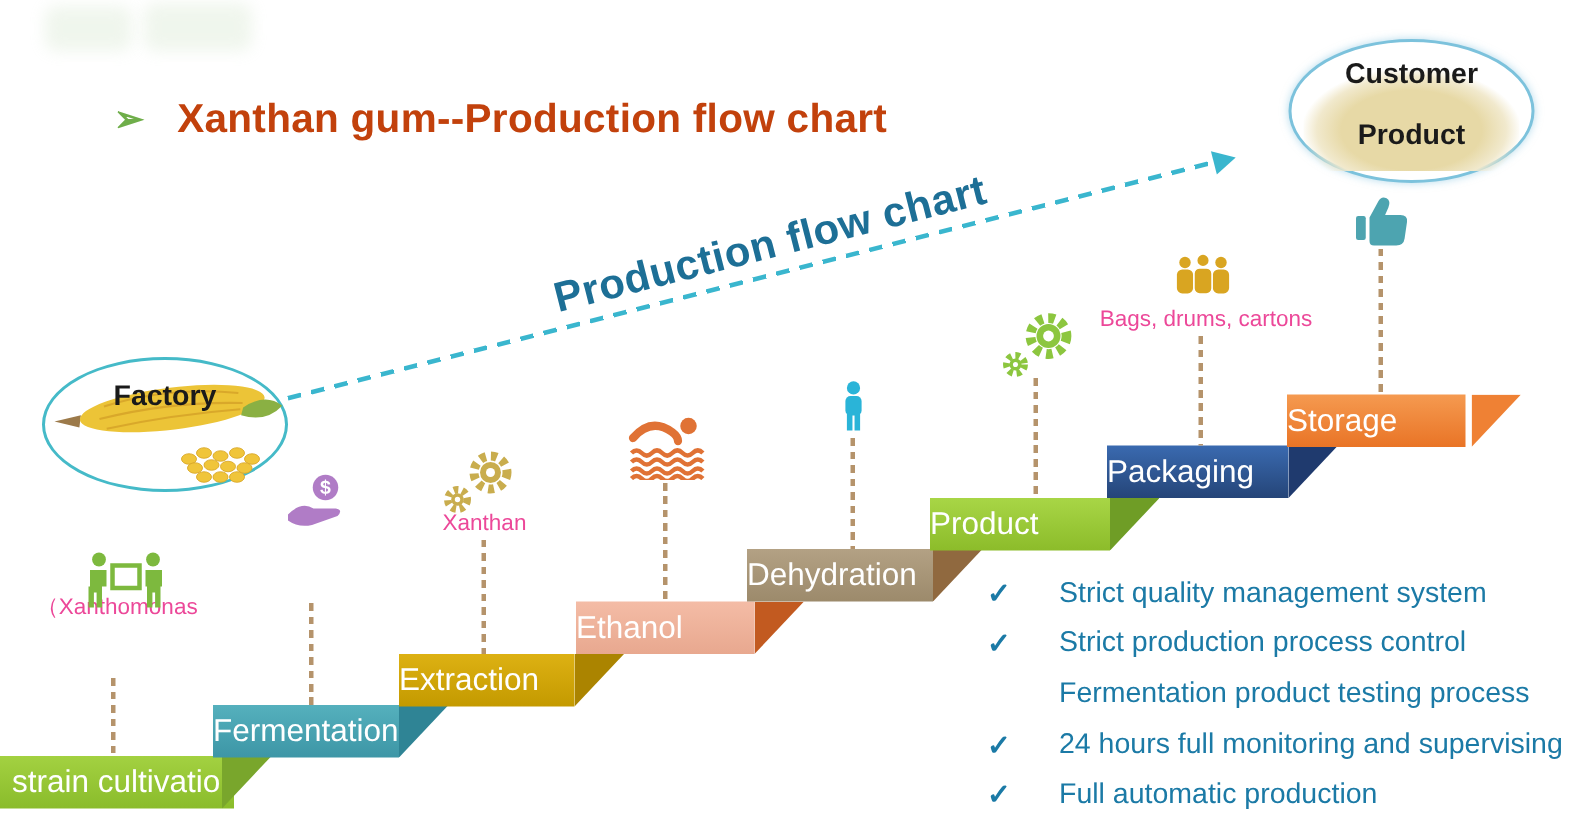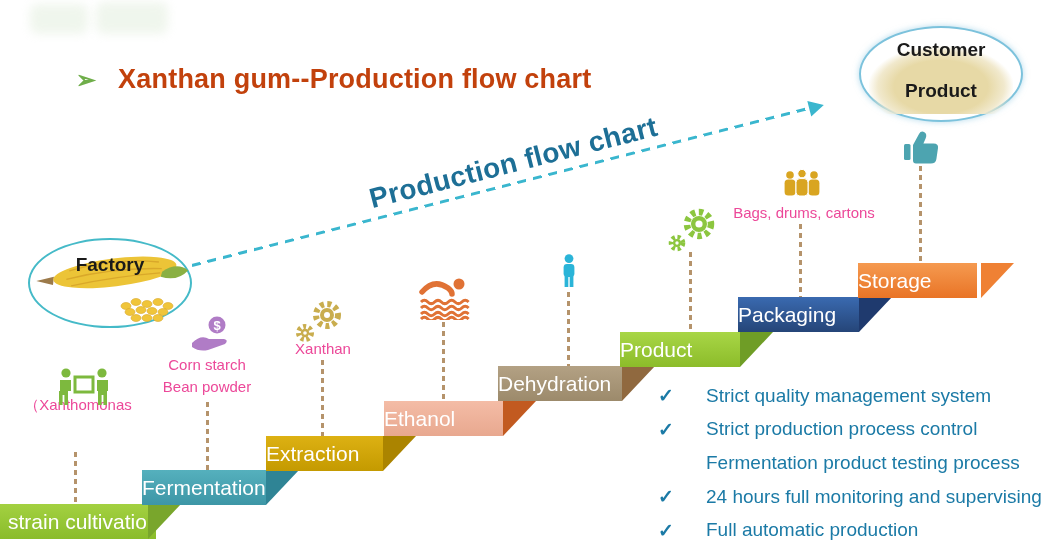--- a/index.html
+++ b/index.html
@@ -192,24 +192,20 @@
   <div class="vdash" id="d3"></div>
   <div class="vdash" id="d4"></div>
   <div class="vdash" id="d5"></div>
   <div class="vdash" id="d6"></div>
   <div class="vdash" id="d7"></div>
   <div class="vdash" id="d8"></div>
 
   <div class="note" id="n1">
     <div>（Xanthomonas</div>
   </div>
-  <div class="note" id="n2">
-    <div>Corn starch</div>
-    <div>Bean powder</div>
-  </div>
   <div class="note" id="n3">Xanthan</div>
   <div class="note" id="n4">Bags, drums, cartons</div>
 
   <svg class="icon" style="left:58px;top:368px;" width="52" height="38" viewBox="0 0 52 38" fill="#7db93e">
     <circle cx="8" cy="5" r="4.6"></circle>
     <path d="M2,12 h11 v11 h-3 v14 h-3.6 v-10 h-1.8 v10 H1 v-14 H2 Z"></path>
     <circle cx="44" cy="5" r="4.6"></circle>
     <path d="M39,12 h11 v11 h-1 v14 h-3.6 v-10 h-1.8 v10 H40 v-14 h-1 Z"></path>
     <rect x="17" y="9" width="18" height="15" fill="#fff" stroke="#7db93e" stroke-width="3"></rect>
   </svg>

